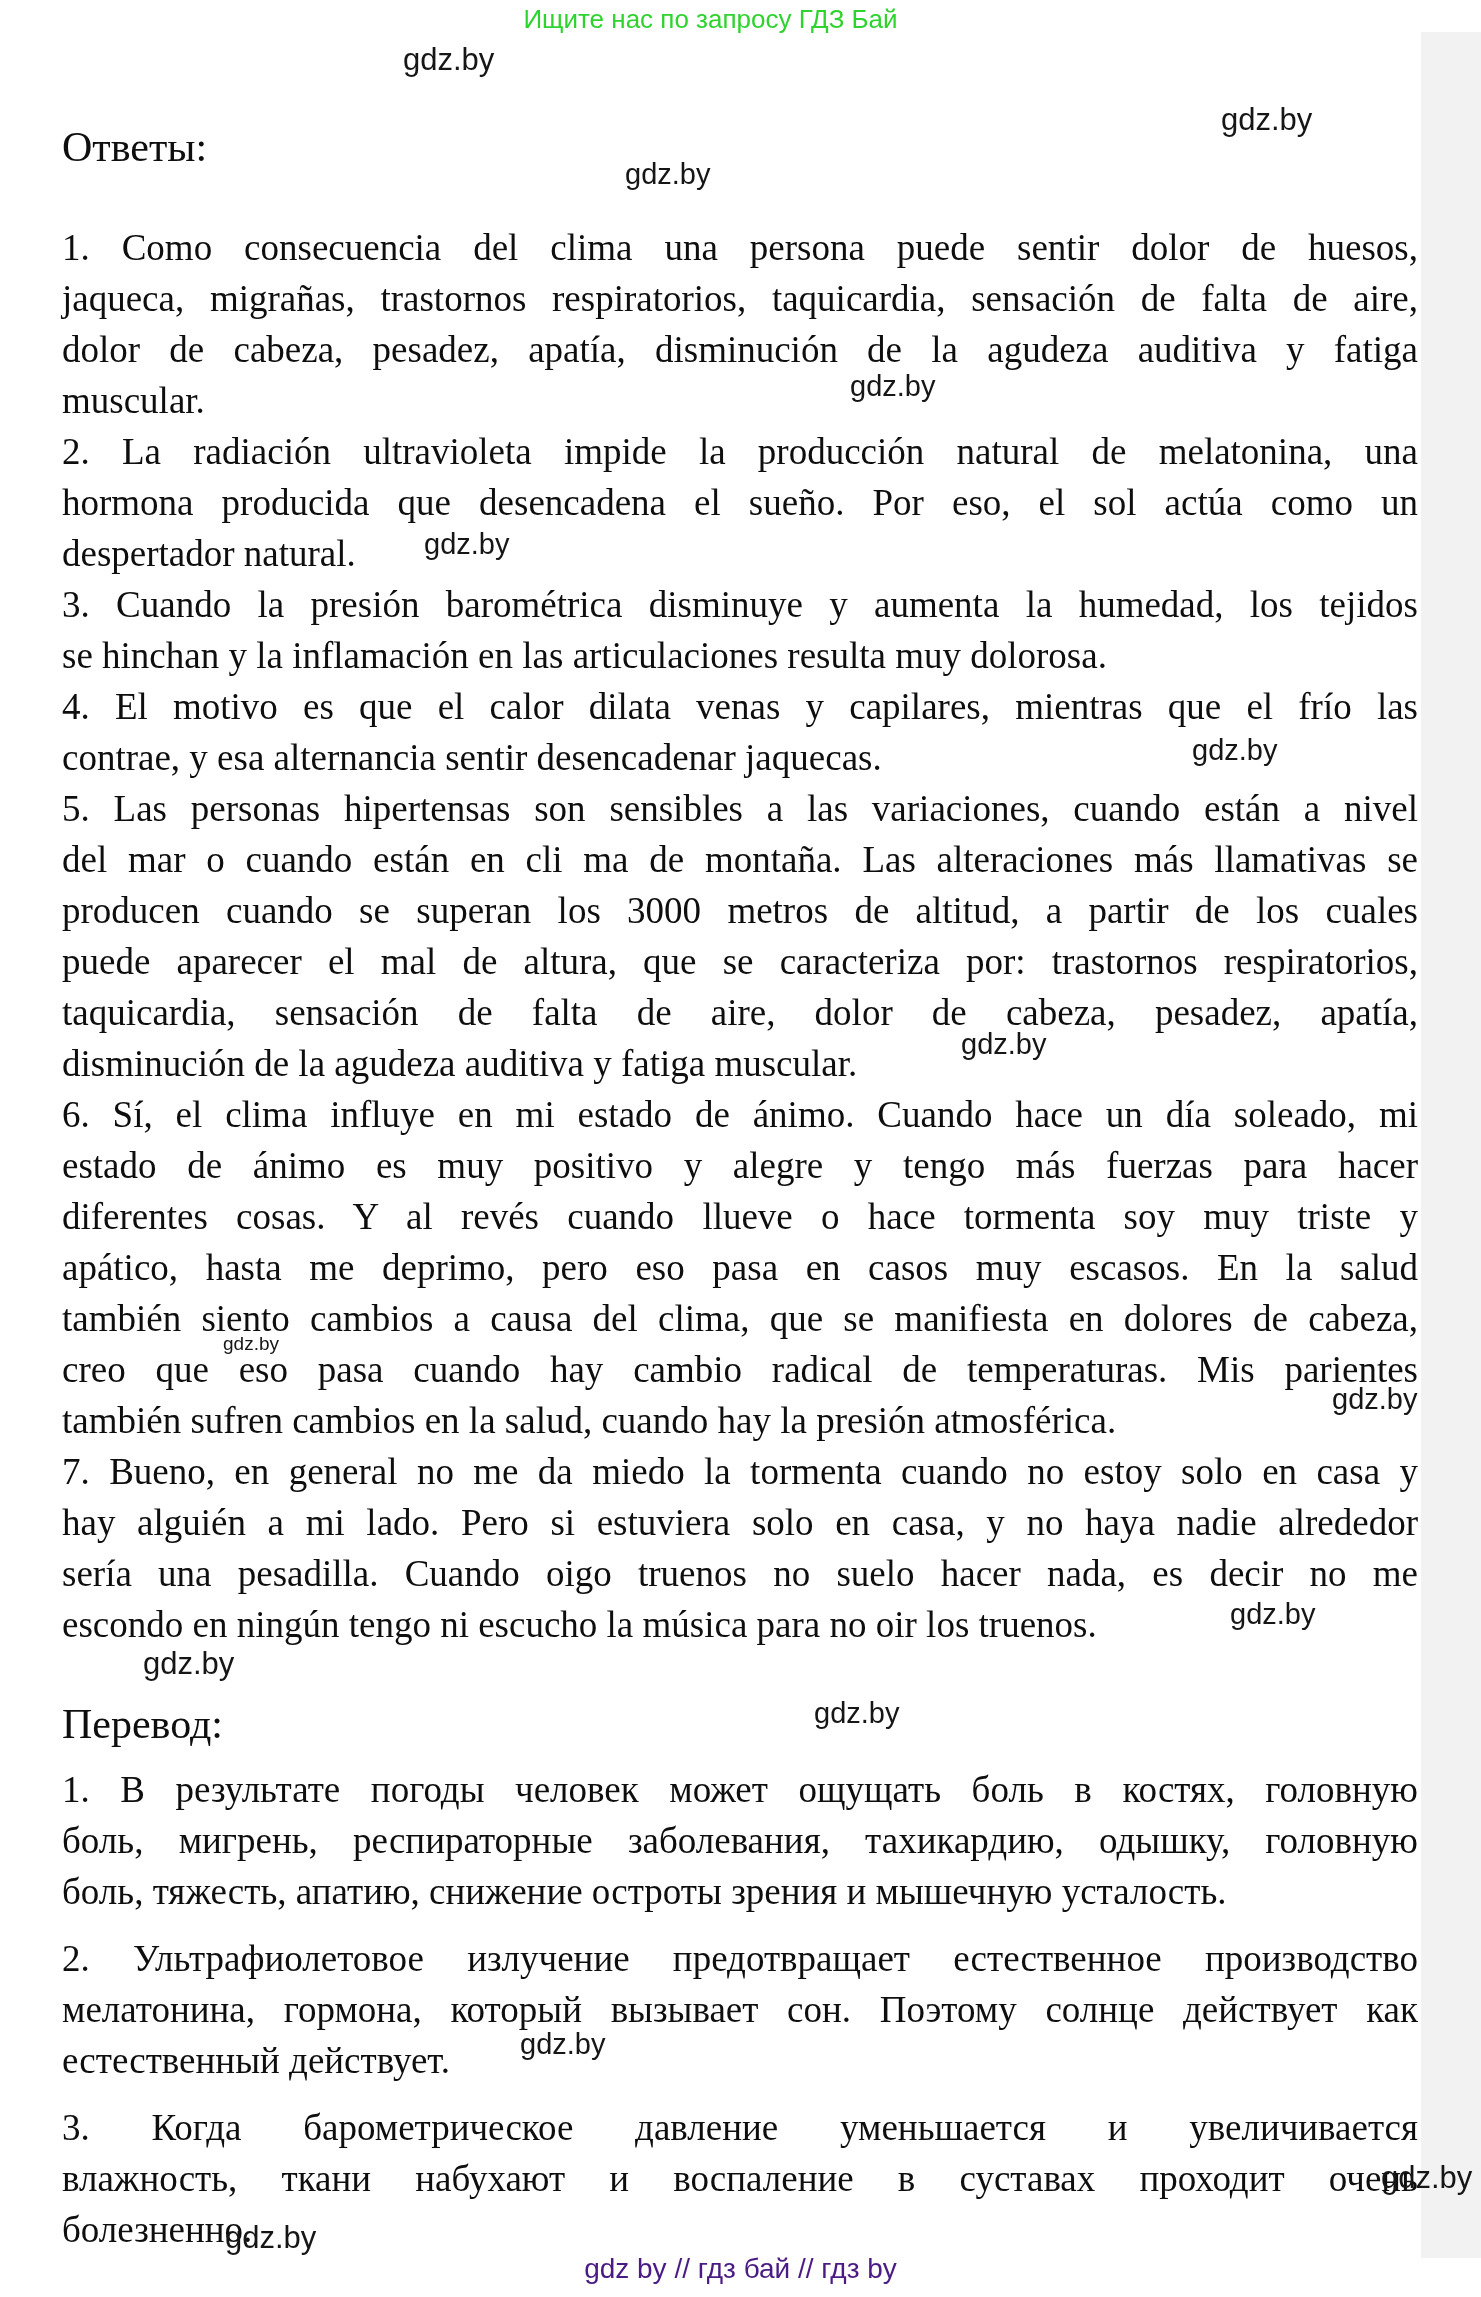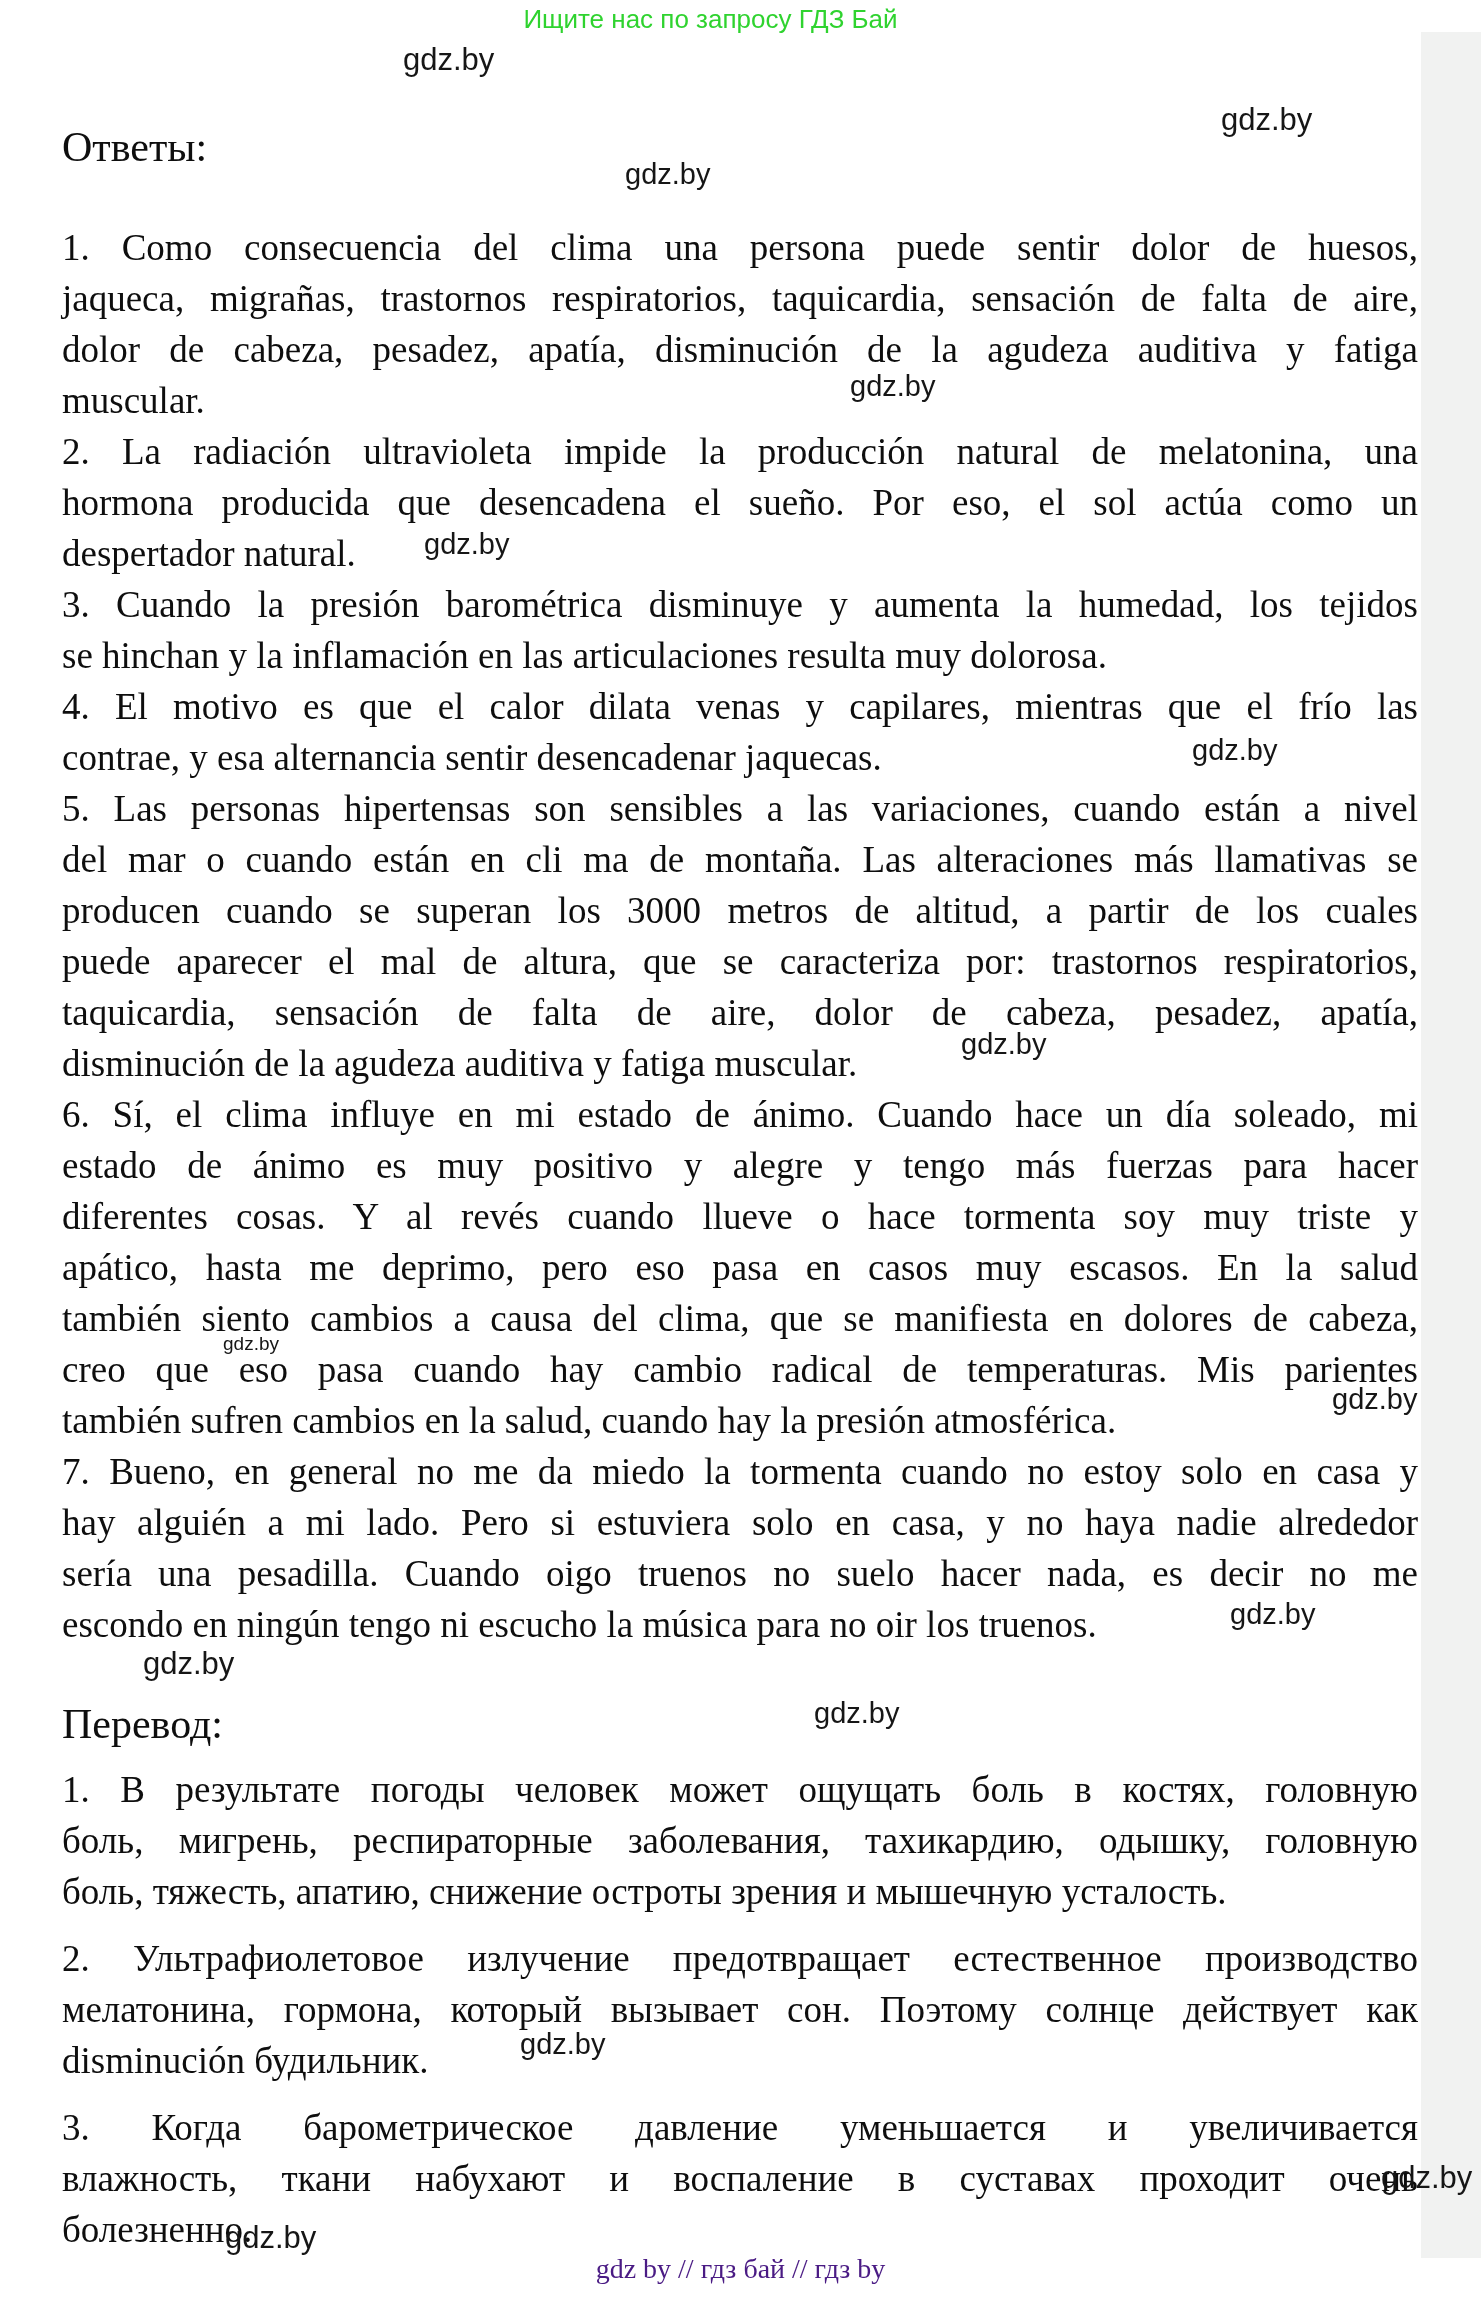--- a/index.html
+++ b/index.html
@@ -63,21 +63,21 @@
     color: #161616;
     white-space: nowrap;
     line-height: 1;
   }
   .footer {
     position: absolute;
     top: 2253px;
     left: 0;
     width: 1481px;
     text-align: center;
-    font-family: Liberation Serif, serif;
+    font-family: Liberation Sans, sans-serif;
     font-size: 28px;
     color: var(--footer_purple, #4a1b84);
     white-space: nowrap;
   }
 </style>
 </head>
 <body>
 
 <div class="page">
   <div class="gutter"></div>
@@ -135,21 +135,21 @@
 
   <div class="textblock" id="translation-block">
       <div class="para">
         <div class="line">1. В результате погоды человек может ощущать боль в костях, головную</div>
         <div class="line">боль, мигрень, респираторные заболевания, тахикардию, одышку, головную</div>
         <div class="line last">боль, тяжесть, апатию, снижение остроты зрения и мышечную усталость.</div>
       </div>
       <div class="para">
         <div class="line">2. Ультрафиолетовое излучение предотвращает естественное производство</div>
         <div class="line">мелатонина, гормона, который вызывает сон. Поэтому солнце действует как</div>
-        <div class="line last">disminución будильник.</div>
+        <div class="line last">естественный действует.</div>
       </div>
       <div class="para">
         <div class="line">3. Когда барометрическое давление уменьшается и увеличивается</div>
         <div class="line">влажность, ткани набухают и воспаление в суставах проходит очень</div>
         <div class="line last">болезненно.</div>
       </div>
     </div>
 
   <div id="watermarks">
       <span class="wm" style="left: 403px; top: 44px; font-size: 31px;">gdz.by</span>

